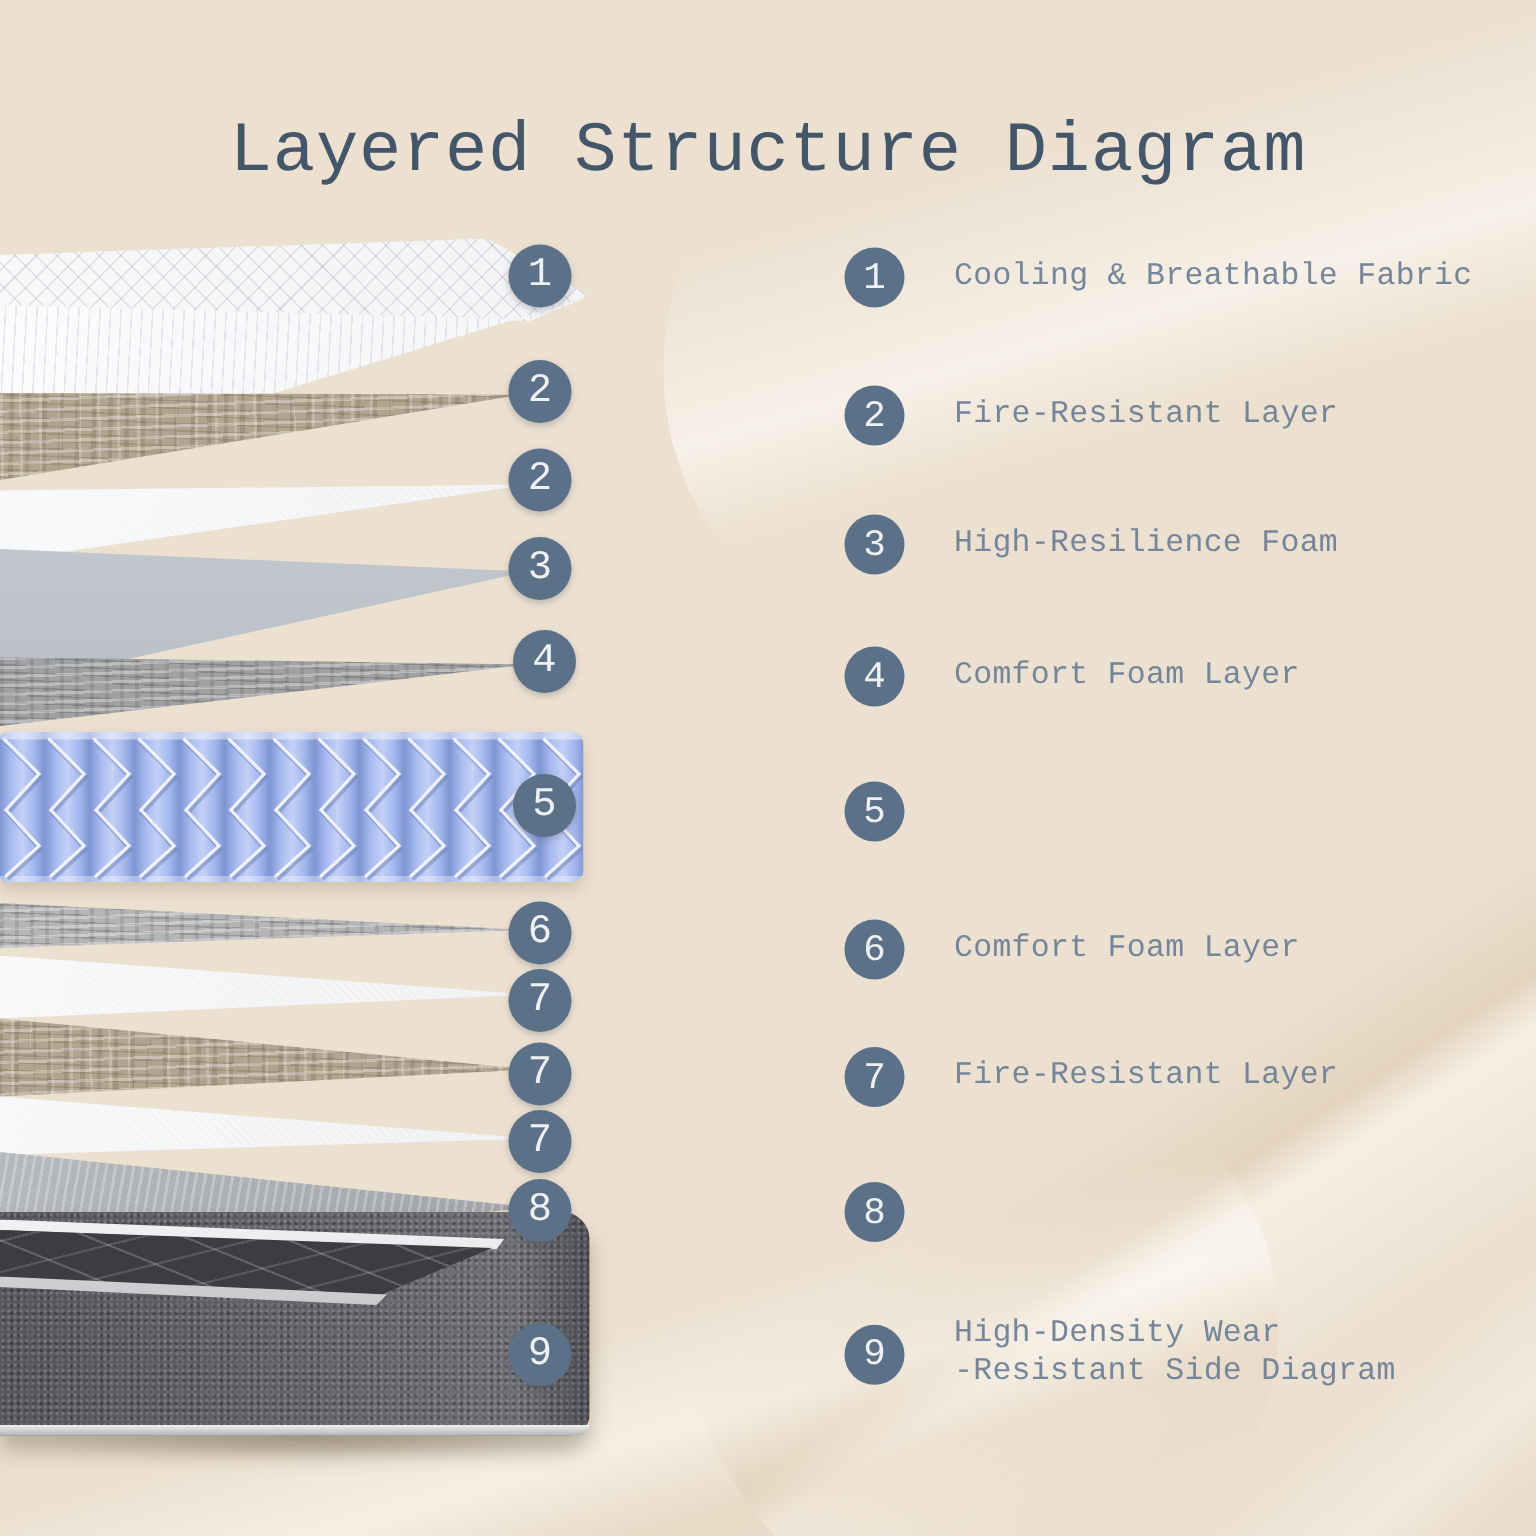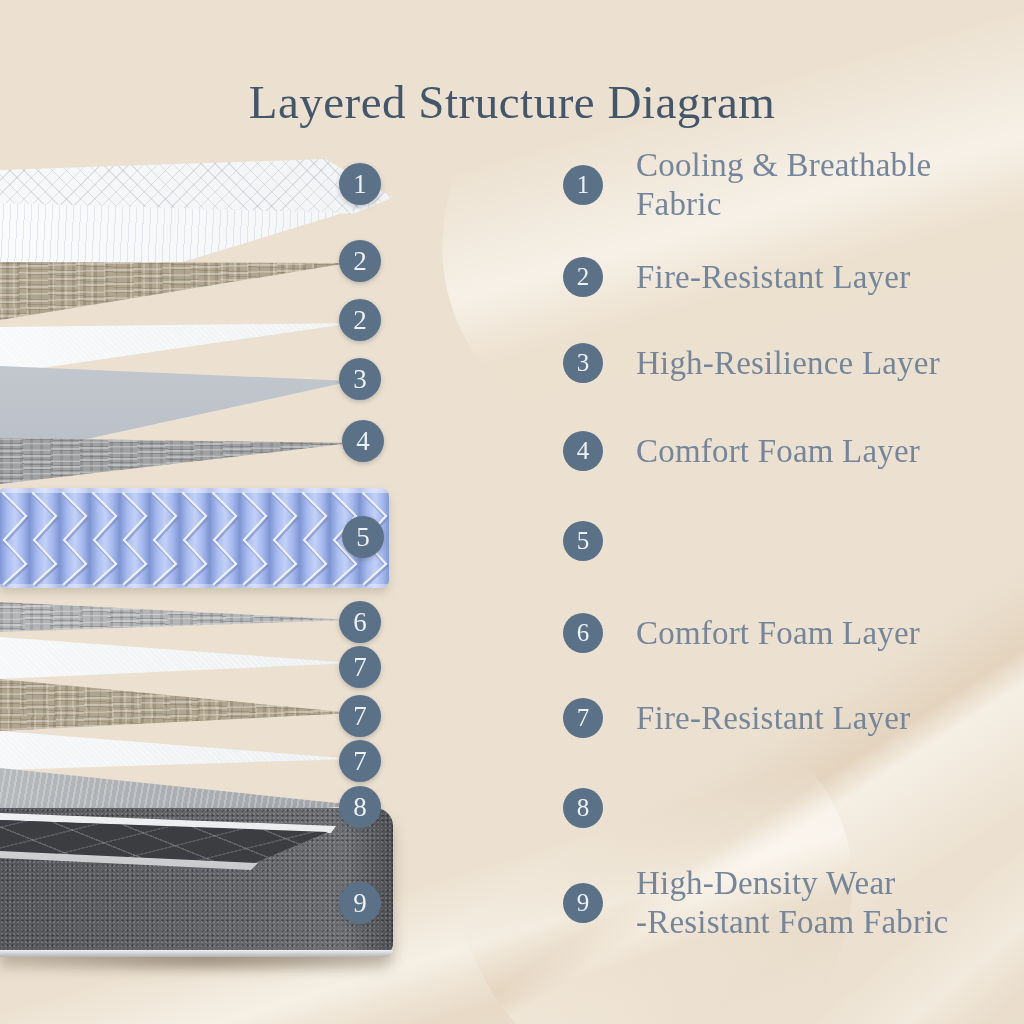--- a/index.html
+++ b/index.html
@@ -1,19 +1,19 @@
 <!DOCTYPE html>
 <html style="--background: #ece1d1; --title-color: #43566a; --label-color: #76869a; --badge-color: #5b7188; --badge-text-color: #eef1f4; --spring-color: #a9bdf1;"><head>
 <meta charset="utf-8">
 <style>
   html,body{margin:0;padding:0;}
   .canvas{
     position:relative;width:1024px;height:1024px;overflow:hidden;
     background:var(--background,#ece1d1);
-    font-family:Liberation Serif, serif;
+    font-family:Liberation Mono, monospace;
   }
   
   .swoosh{position:absolute;border-radius:50%;pointer-events:none;}
   .s1{left:430px;top:-150px;width:1020px;height:620px;transform:rotate(-16deg);
       background:linear-gradient(to bottom,transparent 30%,rgba(255,253,249,.55) 50%,rgba(236,222,201,.38) 62%,transparent 78%);}
   .s2{left:400px;top:300px;width:1150px;height:760px;transform:rotate(-33deg);
       background:linear-gradient(to bottom,transparent 40%,rgba(217,196,168,.45) 50%,rgba(255,252,247,.5) 54%,transparent 68%);}
   .s3{left:-280px;top:690px;width:1150px;height:620px;transform:rotate(-17deg);
       background:linear-gradient(to bottom,transparent 38%,rgba(255,253,248,.5) 50%,rgba(223,204,178,.35) 60%,transparent 74%);}
   .s4{left:520px;top:600px;width:980px;height:640px;transform:rotate(-40deg);opacity:.7;
@@ -135,21 +135,21 @@
   }
   .legend-badge{
     flex:0 0 auto;width:40px;height:40px;border-radius:50%;
     background:var(--badge-color,#5b7188);
     color:var(--badge-text-color,#eef1f4);
     display:flex;align-items:center;justify-content:center;
     font-size:25px;font-weight:300;
   }
   .legend-label{
     color:var(--label-color,#76869a);
-    font-size:33px;line-height:1.18;white-space:pre-line;letter-spacing:.2px;
+    font-size:21px;line-height:1.18;white-space:pre-line;letter-spacing:.2px;
   }
 </style>
 </head>
 <body>
 
 <div class="canvas">
 
   <div class="swoosh s1"></div>
   <div class="swoosh s2"></div>
   <div class="swoosh s3"></div>
@@ -218,21 +218,21 @@
     <div class="legend-row" style="top:185px">
       <div class="legend-badge">1</div>
       <div class="legend-label">Cooling &amp; Breathable Fabric</div>
     </div>
     <div class="legend-row" style="top:277px">
       <div class="legend-badge">2</div>
       <div class="legend-label">Fire-Resistant Layer</div>
     </div>
     <div class="legend-row" style="top:363px">
       <div class="legend-badge">3</div>
-      <div class="legend-label">High-Resilience Layer</div>
+      <div class="legend-label">High-Resilience Foam</div>
     </div>
     <div class="legend-row" style="top:451px">
       <div class="legend-badge">4</div>
       <div class="legend-label">Comfort Foam Layer</div>
     </div>
     <div class="legend-row" style="top:541px">
       <div class="legend-badge">5</div>
     </div>
     <div class="legend-row" style="top:633px">
       <div class="legend-badge">6</div>
@@ -241,17 +241,17 @@
     <div class="legend-row" style="top:718px">
       <div class="legend-badge">7</div>
       <div class="legend-label">Fire-Resistant Layer</div>
     </div>
     <div class="legend-row" style="top:808px">
       <div class="legend-badge">8</div>
     </div>
     <div class="legend-row" style="top:903px">
       <div class="legend-badge">9</div>
       <div class="legend-label">High-Density Wear
--Resistant Foam Fabric</div>
+-Resistant Side Diagram</div>
     </div>
   </div>
 
 </div>
 
 </body></html>

